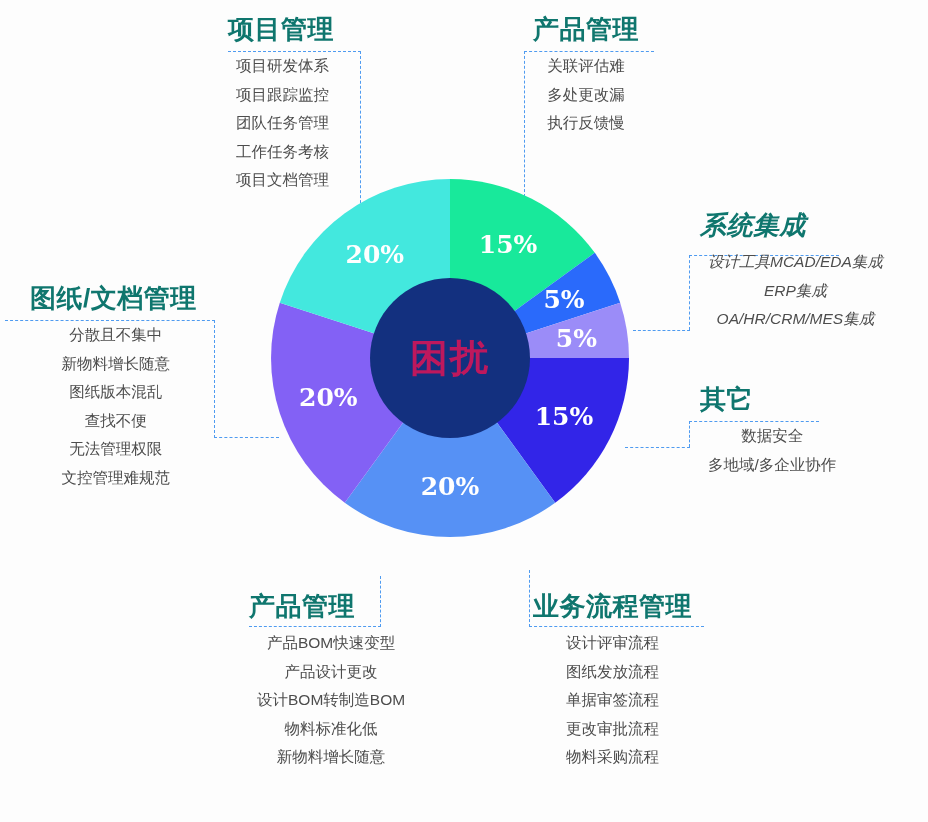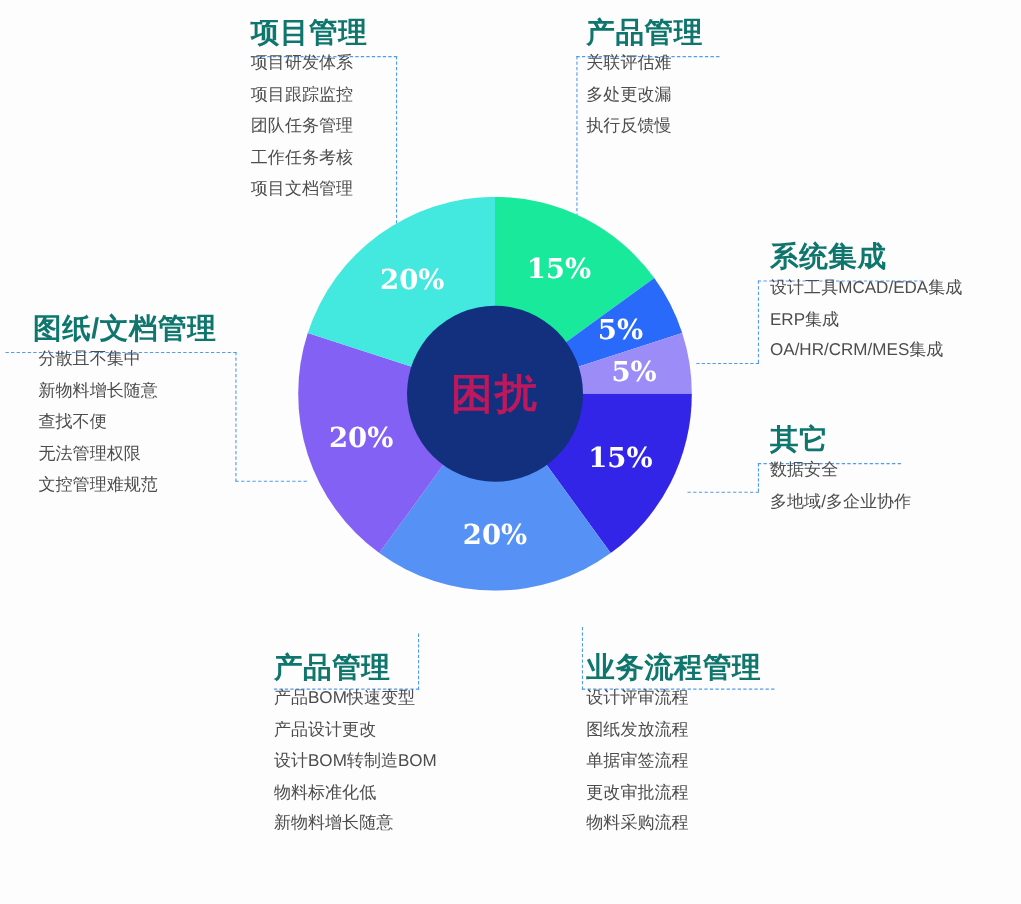--- a/index.html
+++ b/index.html
@@ -17,21 +17,21 @@
   .block .title{
     color:#0f766e;
     font-weight:bold;
     font-size:26px;
     line-height:30px;
     letter-spacing:0.5px;
     white-space:nowrap;
   }
   .block ul{
     list-style:none;
-    margin:0;padding:0;
+    margin:8px;padding:0;text-align:center;
   }
   .block li{
     color:#4d4d4d;
     font-size:15.5px;
     line-height:28.5px;
     white-space:nowrap;
   }
 
   
   .conn{position:absolute;pointer-events:none;}
@@ -151,21 +151,21 @@
 
   <div class="block" style="left:533px;top:14px;">
     <div class="title">产品管理</div>
     <ul>
       <li>关联评估难</li>
       <li>多处更改漏</li>
       <li>执行反馈慢</li>
     </ul>
   </div>
 
-  <div class="block" style="left:700px;top:218px;">
+  <div class="block" style="left:700px;top:210px;font-style:italic;">
     <div class="title">系统集成</div>
     <ul>
       <li>设计工具MCAD/EDA集成</li>
       <li>ERP集成</li>
       <li>OA/HR/CRM/MES集成</li>
     </ul>
   </div>
 
   <div class="block" style="left:700px;top:384px;">
     <div class="title">其它</div>
@@ -173,20 +173,21 @@
       <li>数据安全</li>
       <li>多地域/多企业协作</li>
     </ul>
   </div>
 
   <div class="block" style="left:30px;top:283px;">
     <div class="title">图纸/文档管理</div>
     <ul style="padding-left:5px;">
       <li>分散且不集中</li>
       <li>新物料增长随意</li>
+      <li>图纸版本混乱</li>
       <li>查找不便</li>
       <li>无法管理权限</li>
       <li>文控管理难规范</li>
     </ul>
   </div>
 
   <div class="block" style="left:249px;top:591px;">
     <div class="title">产品管理</div>
     <ul>
       <li>产品BOM快速变型</li>

